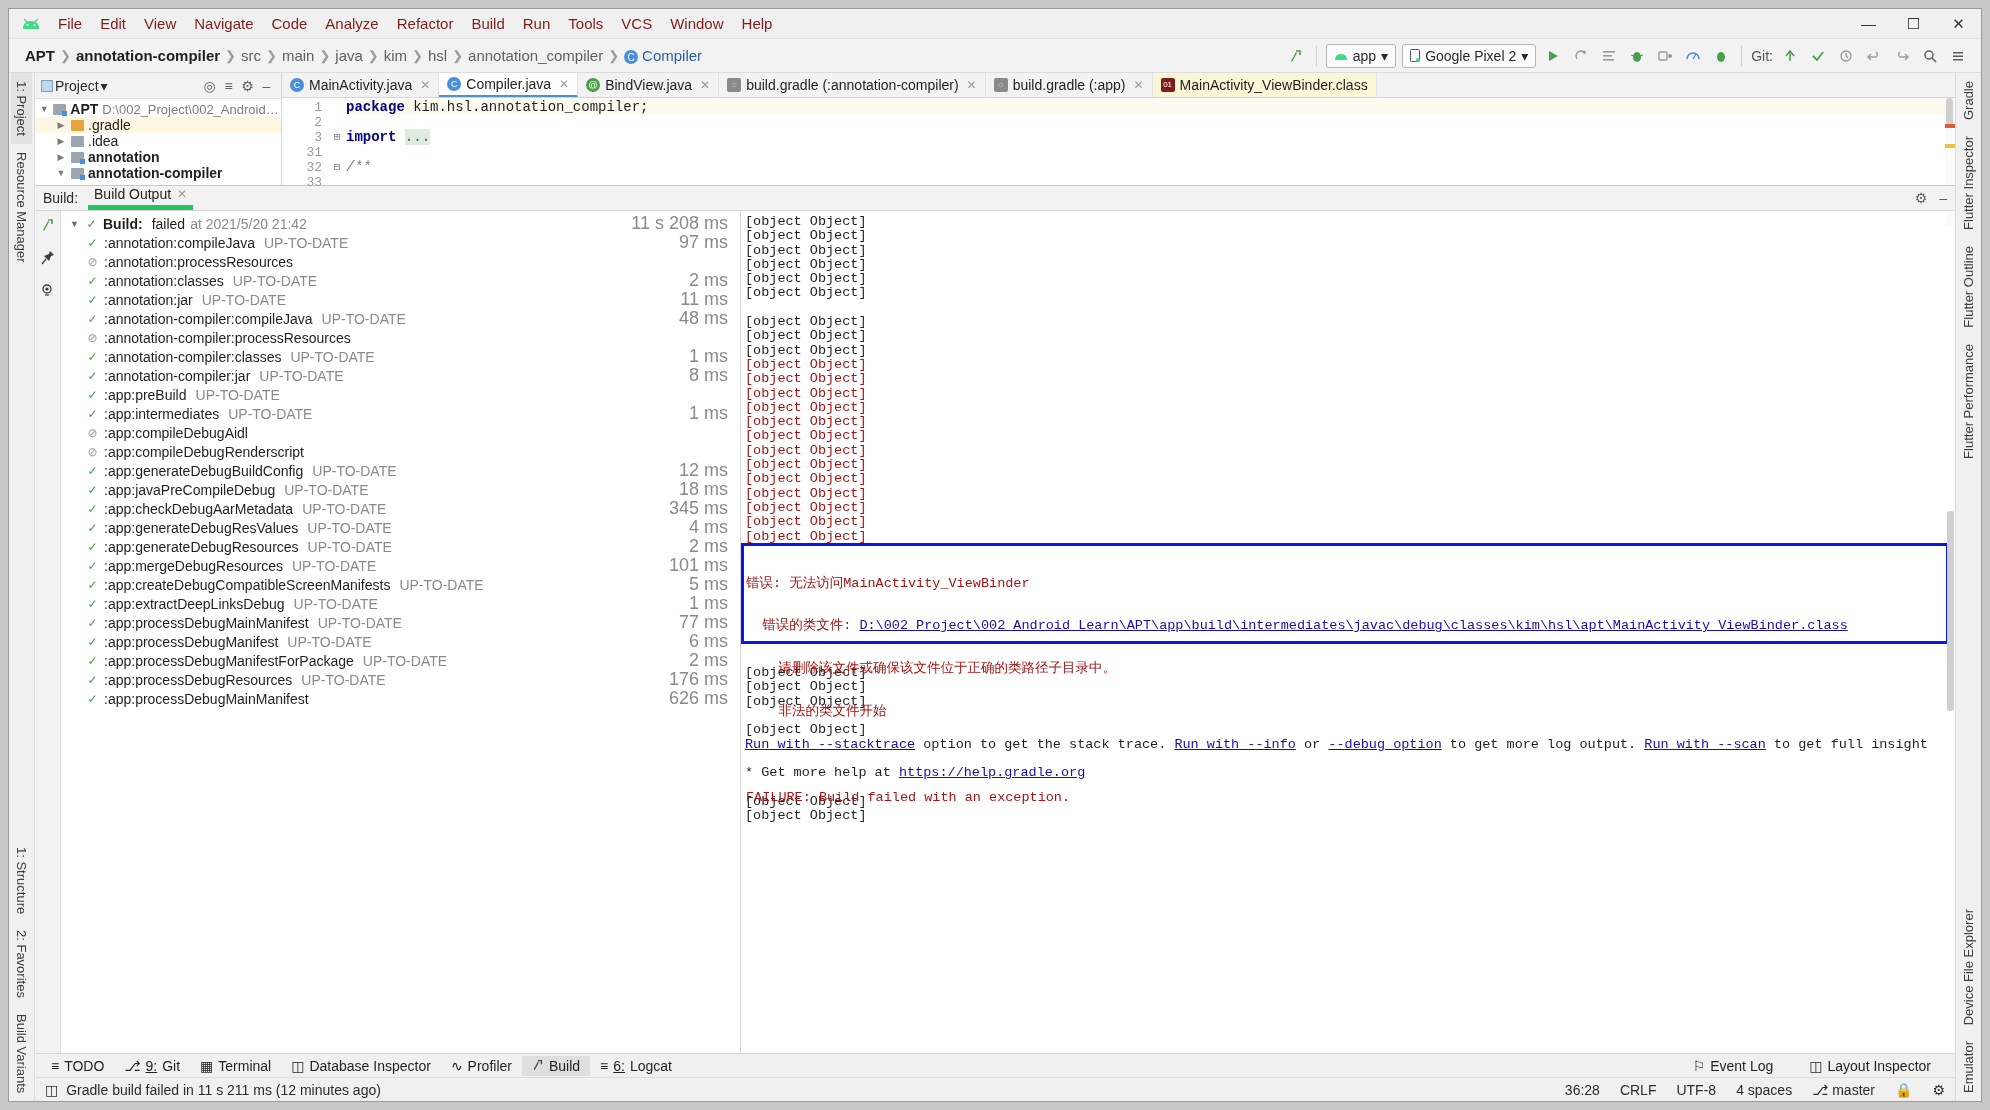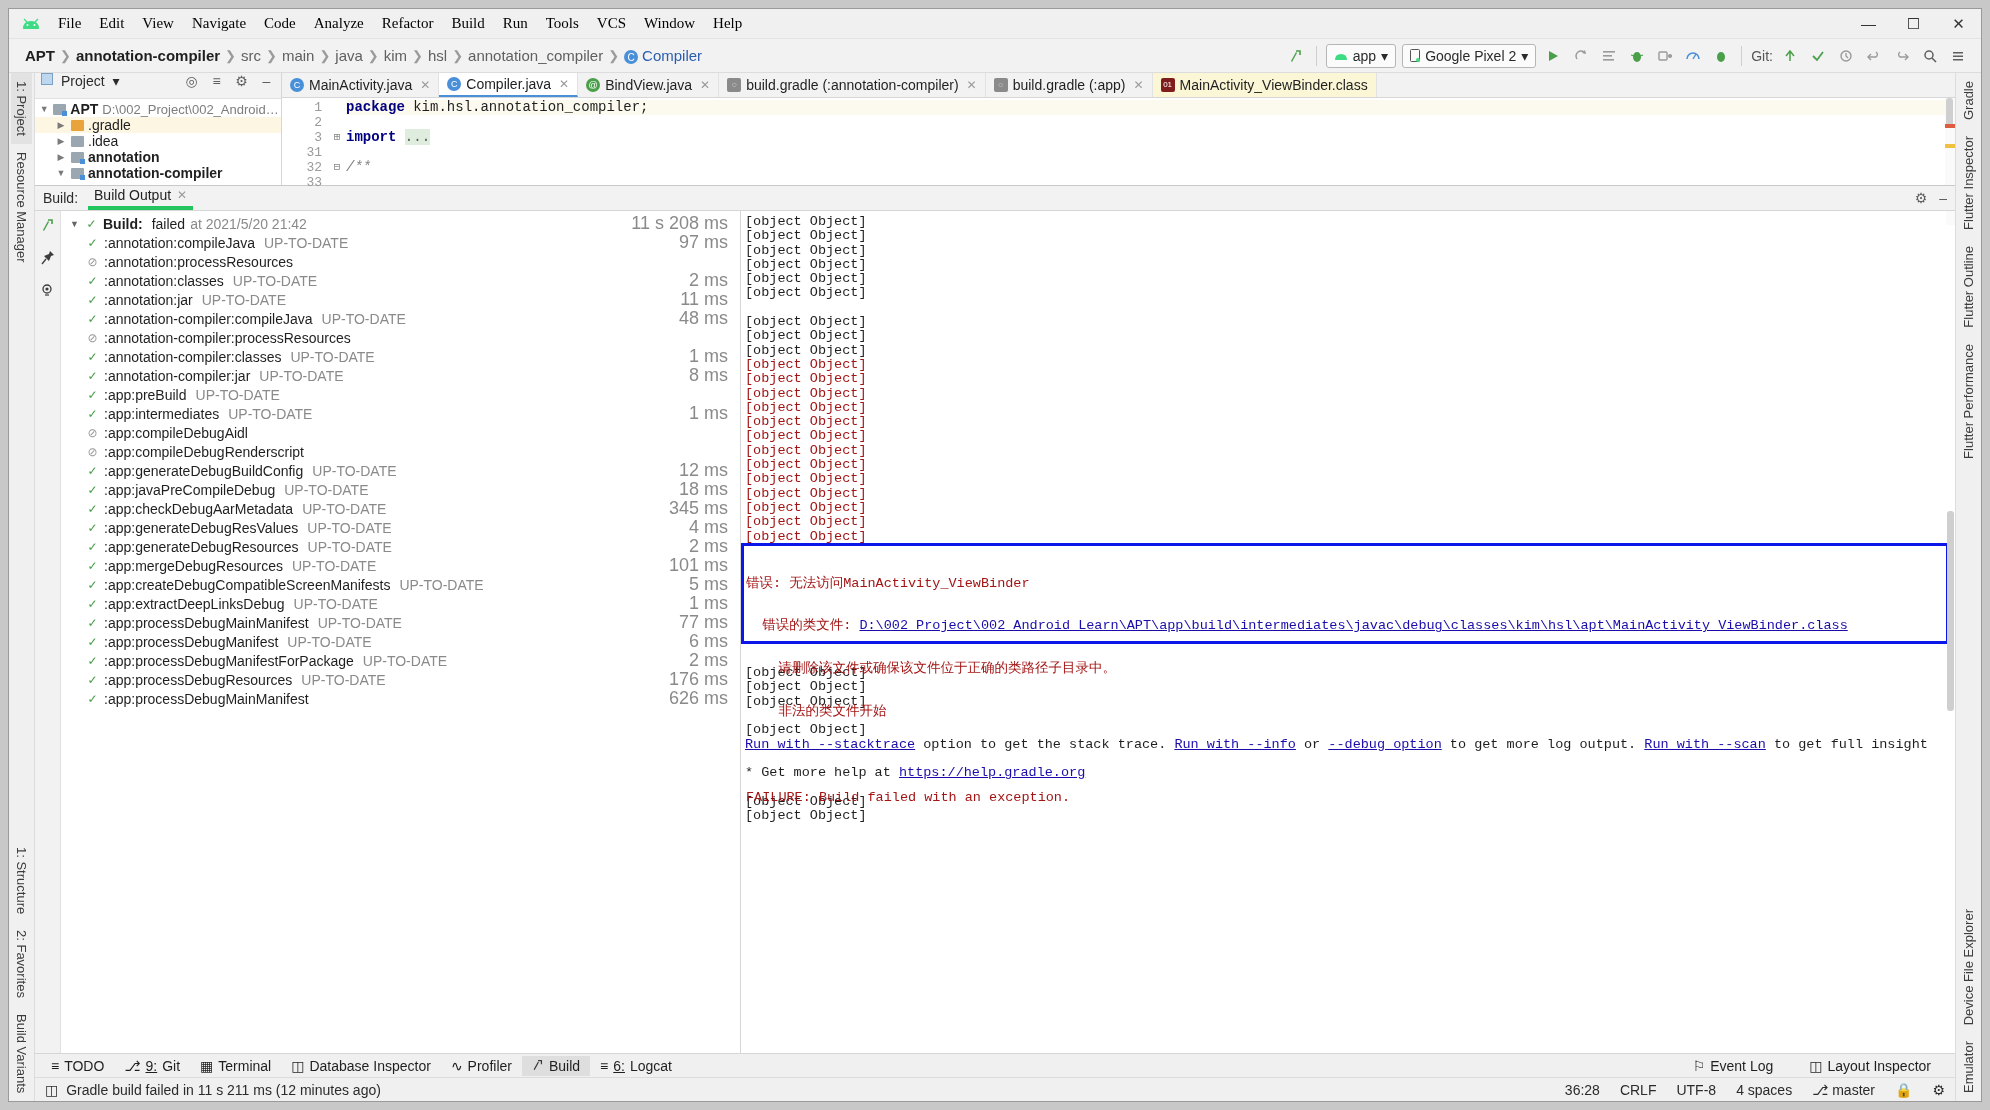--- a/index.html
+++ b/index.html
@@ -29,23 +29,22 @@
     flex:0 0 auto;
   }
   .logo-android {
     width:20px; height:14px; margin-left:12px; margin-right:8px;
     position:relative;
   }
   .menu {
     display:flex; align-items:center; gap:0px;
   }
   .menu-item {
-    padding:3px 9px; font-size:15px; color:#000000; cursor:default;
+    padding:3px 9px; font-size:15px; color:#7f1d1d; cursor:default;
     white-space:nowrap;
-    font-family:Liberation Serif, serif;
   }
   .win-title {
     position:absolute; left:0; right:0; text-align:center;
     font-size:15px; color:#3c3c3c; pointer-events:none;
   }
   .win-buttons {
     margin-left:auto; display:flex; align-items:center; height:100%;
   }
   .win-btn {
     width:45px; height:30px; display:flex; align-items:center; justify-content:center;
@@ -98,21 +97,21 @@
   .rail-tab.rot180 { transform:rotate(180deg); }
   .rail-tab.sel { background:#e2e2e2; }
 
   .center-col { flex:1 1 auto; display:flex; flex-direction:column; min-width:0; }
 
   
   .editor-area { height:112px; display:flex; flex:0 0 auto; min-height:0; }
 
   .project-panel { width:247px; flex:0 0 auto; background:#fff; border-right:1px solid #d6d6d6; display:flex; flex-direction:column;}
   .panel-head {
-    height:26px; display:flex; gap:8px; padding:0 6px;
+    height:26px; display:flex; align-items:center; gap:2px; padding:0 6px;
     background:#f2f2f2; border-bottom:1px solid #e0e0e0; font-size:14px; color:#2b2b2b;
   }
   .panel-head .sq { width:12px;height:12px;border:1px solid #7a9fc4;background:#bdd7ee; }
   .panel-head .spacer { margin-left:auto; }
   .ph-ico { color:#5f5f5f; font-size:14px; width:17px; text-align:center; }
   .tree { flex:1 1 auto; overflow:hidden; font-size:14px; padding-top:2px; background:#fff;}
   .tnode { height:16px; display:flex; align-items:center; gap:4px; padding-left:4px; white-space:nowrap;}
   .tnode.hl { background:#fdf6e3; }
   .arrow { width:12px; text-align:center; color:#7a7a7a; font-size:9px;}
   .fico { width:13px; height:11px; border-radius:1px; flex:0 0 auto;}
@@ -151,21 +150,21 @@
   .dots { background:#dfeddf; color:#5a5a5a;}
   .cmt { color:#808080; font-style:italic;}
   .editor-scroll { position:absolute; right:0; top:0; width:10px; bottom:0; background:#fafafa;}
   .editor-scroll .thumb{position:absolute;top:0;left:1px;width:7px;height:28px;background:#cfcfcf;border-radius:3px;}
   .err-stripe{position:absolute;right:0;width:10px;height:4px;background:#e05c3e;}
 
   
   .build-window { flex:1 1 auto; display:flex; flex-direction:column; min-height:0; background:#f2f2f2; border-top:1px solid #c9c9c9;}
   .bw-head { height:24px; display:flex; align-items:center; gap:10px; padding:0 8px; background:#f2f2f2; flex:0 0 auto;}
   .bw-head .lbl{font-size:14px;color:#2b2b2b;}
-  .bw-tab{font-size:14px;color:#1f1f1f; padding:2px 6px 3px; border-bottom:5px solid #22c55e; display:flex;align-items:center;gap:6px;text-align:right;}
+  .bw-tab{font-size:14px;color:#1f1f1f; padding:2px 6px 3px; border-bottom:8px solid #22c55e; display:flex;align-items:center;gap:6px;text-align:right;}
   .bw-tab .x{color:#9a9a9a;font-size:12px;}
   .bw-head .right{margin-left:auto;display:flex;gap:12px;color:#5f5f5f;font-size:14px;}
   .bw-body{flex:1 1 auto; display:flex; min-height:0; background:#fff; border-top:1px solid #d6d6d6;}
   .bw-rail{width:26px;flex:0 0 auto;background:#f2f2f2;border-right:1px solid #e0e0e0;padding-top:6px;
            display:flex;flex-direction:column;align-items:center;gap:14px;color:#5f5f5f;font-size:15px;}
   .bw-tree{width:680px;flex:0 0 auto;background:#fff;border-right:1px solid #d6d6d6;overflow:hidden;padding-top:3px;}
   .brow{height:19px;display:flex;align-items:center;gap:5px;padding-left:8px;font-size:14px;white-space:nowrap;}
   .brow .ar{width:11px;text-align:center;color:#666;font-size:9px;}
   .ck{width:13px;height:13px;flex:0 0 auto;display:inline-flex;align-items:center;justify-content:center;font-size:12px;color:#4a9c4a;}
   .ck.skip{color:#9a9a9a;font-size:12px;}

